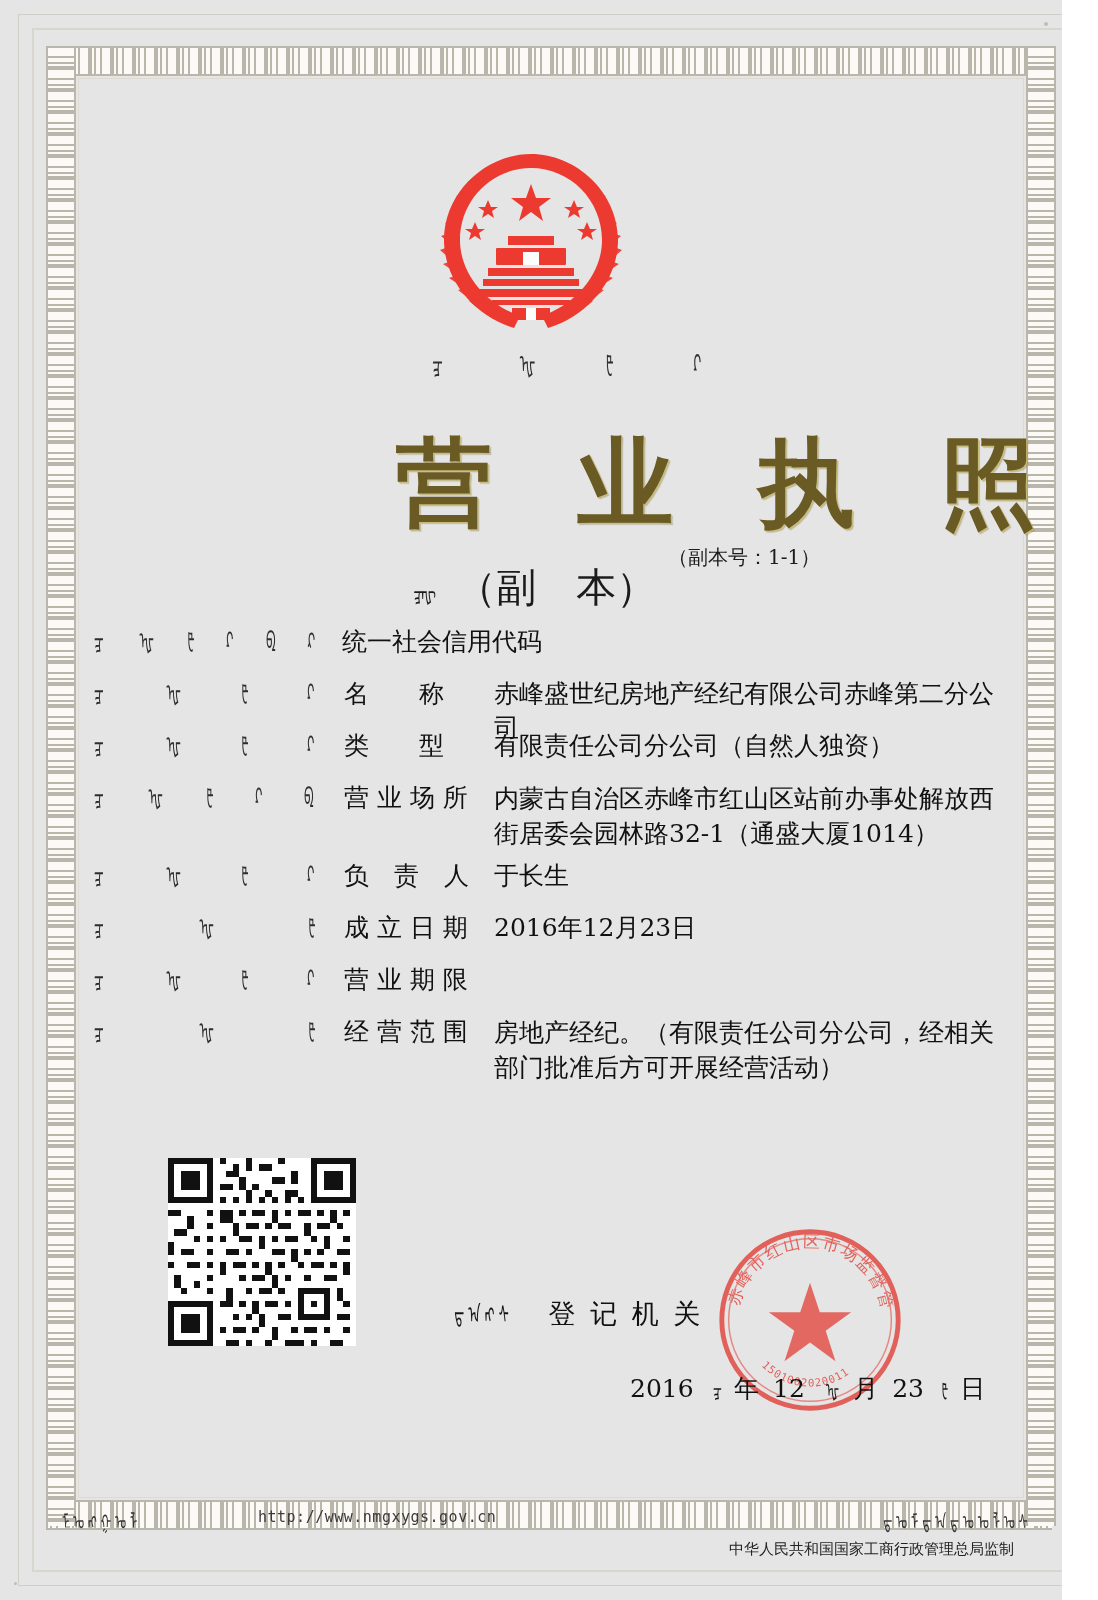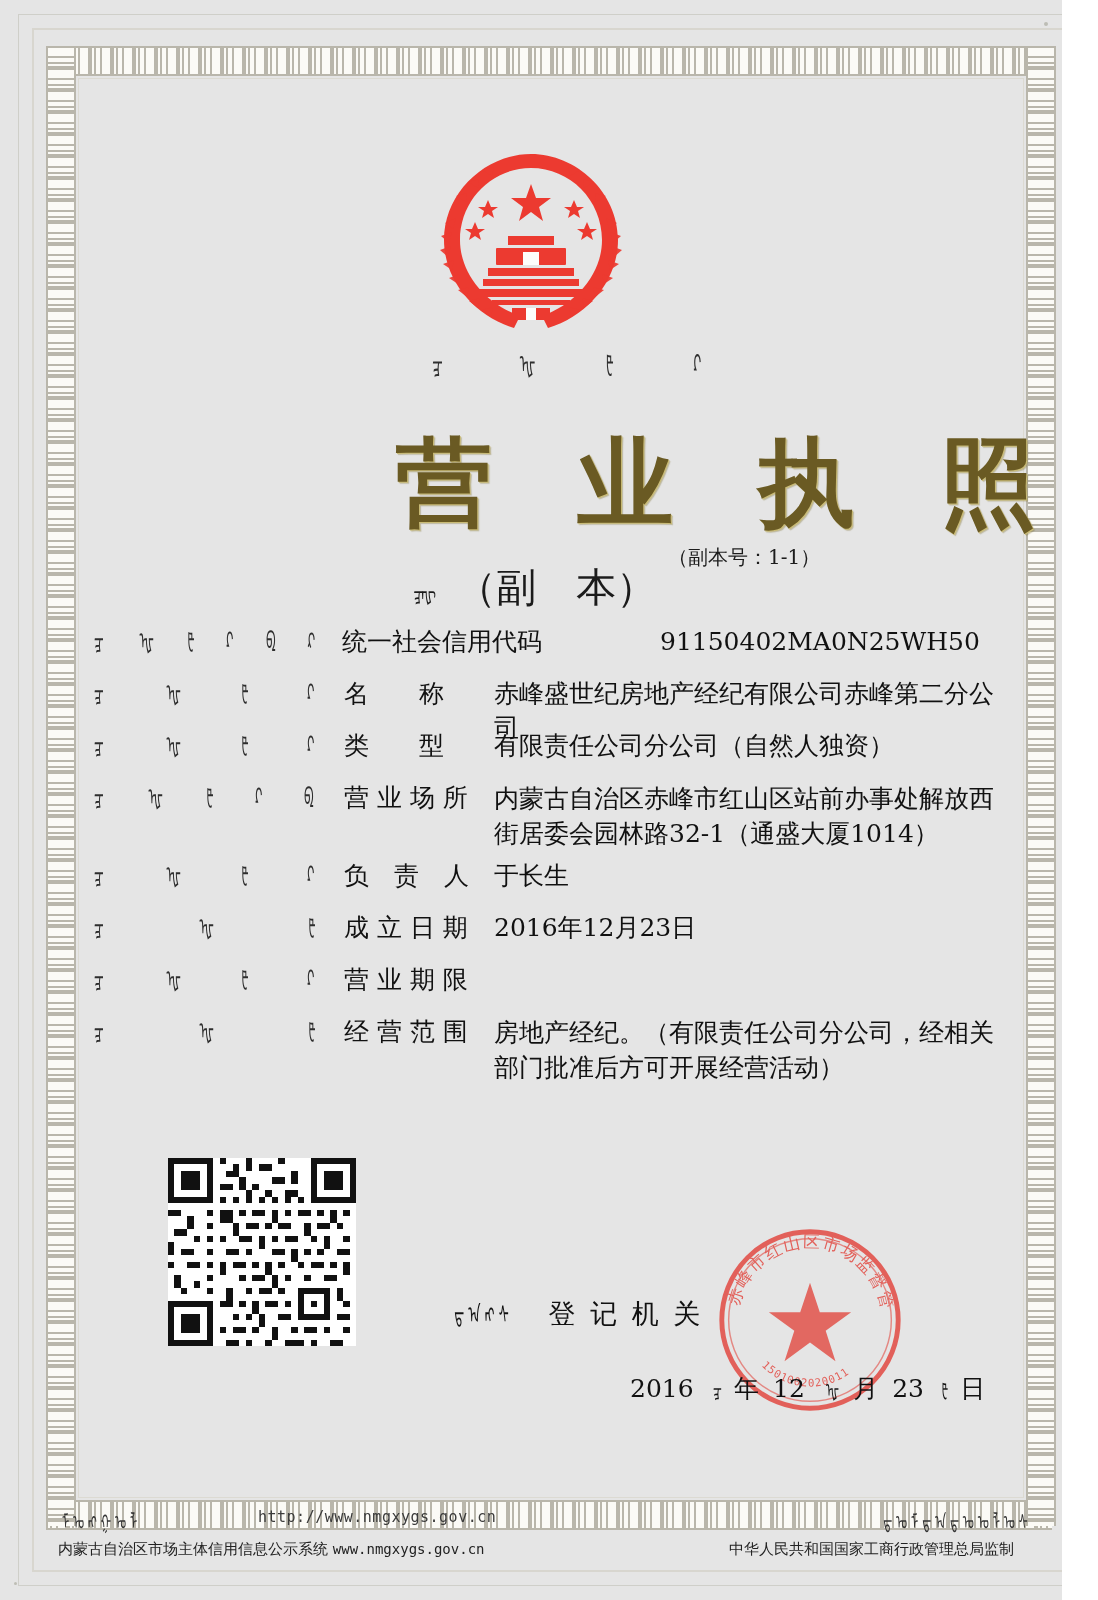--- a/index.html
+++ b/index.html
@@ -398,21 +398,20 @@
     <div class="row">
       <div class="mg-label">
         <span>ᡜ</span>
           <span>ᡙ</span>
           <span>ᡛ</span>
           <span>ᡗ</span>
           <span>ᡚ</span>
           <span>ᡘ</span>
       </div>
       <div class="cn-label" style="left:228px;width:auto">统一社会信用代码</div>
-      <div class="value" style="left:570px">91150402MA0N25WH50</div>
     </div>
 
     <div class="row">
       <div class="mg-label">
         <span>ᡜ</span>
           <span>ᡙ</span>
           <span>ᡛ</span>
           <span>ᡗ</span>
       </div>
       <div class="cn-label">名　　称</div>
@@ -669,22 +668,18 @@
     <span>月</span>
     <span class="num">23</span>
     <span class="g">ᡛ</span>
     <span>日</span>
   </div>
 
   <div class="footer-mong-left">ᠮ ᠣ ᠩ ᠭ ᠣ ᠯ</div>
   <div class="footer-url">http://www.nmgxygs.gov.cn</div>
   <div class="footer-mong-right">ᠳ ᠤ ᠮ ᠳ ᠠ ᠳ ᠤ ᠤ ᠯ ᠤ ᠰ</div>
 
-  <div class="footer-left">
-    <span>内蒙古自治区市场主体信用信息公示系统</span>
-    <span class="u">www.nmgxygs.gov.cn</span>
-  </div>
   <div class="footer-right">中华人民共和国国家工商行政管理总局监制</div>
 
   <div class="speck" style="left:1044px;top:22px;width:4px;height:4px;"></div>
   <div class="speck" style="left:14px;top:1582px;width:3px;height:3px;"></div>
 
 </div>
 
 </body></html>

